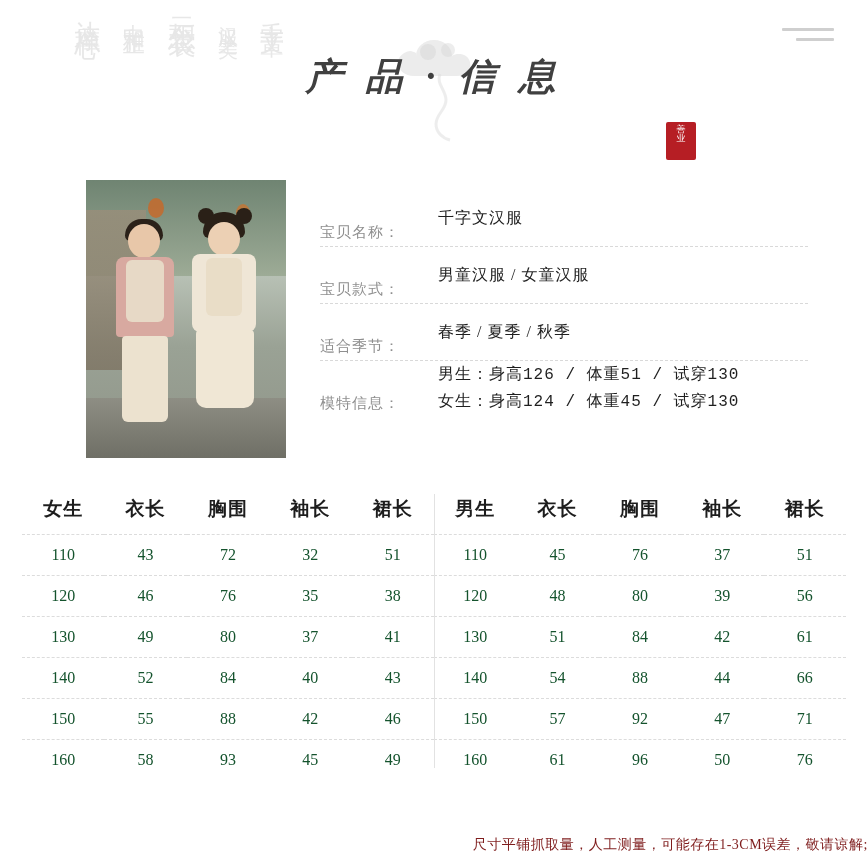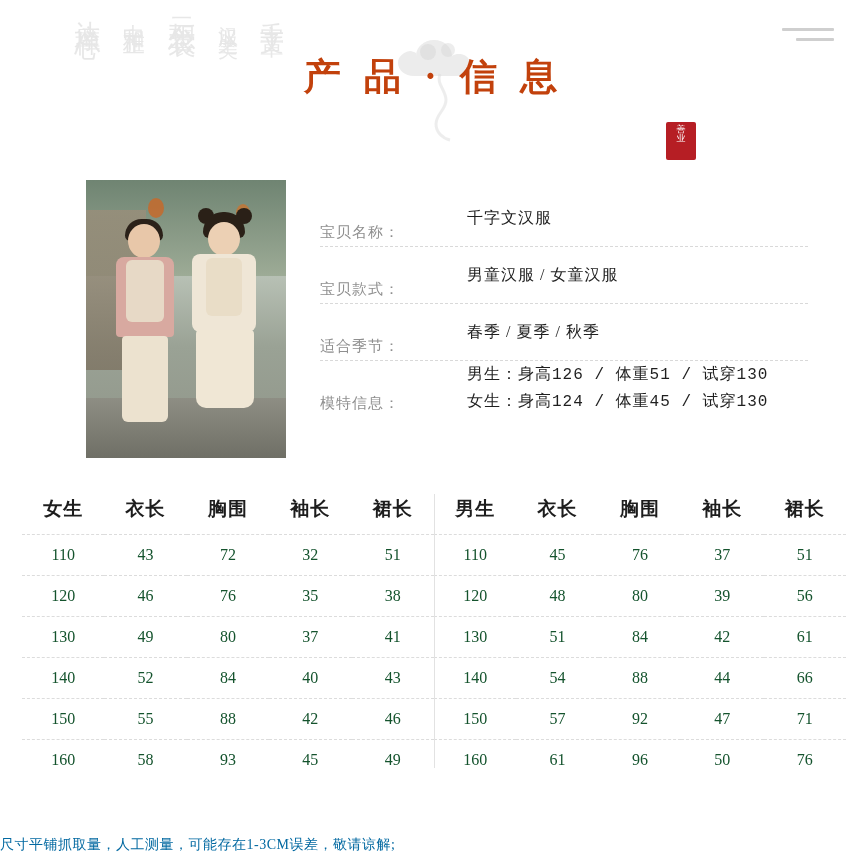--- a/index.html
+++ b/index.html
@@ -60,22 +60,23 @@
     transform: translateX(-58px);
     opacity: 0.35;
     pointer-events: none;
   }
   .title-text {
     position: relative;
     display: inline-block;
     font-family: "Liberation Serif", "DejaVu Serif", serif;
     font-size: 37px;
     letter-spacing: 7px;
-    color: #c2410c;
+    color: #404040;
     font-weight: bold;
+    font-style: italic;
   }
 
   .corner-lines {
     position: absolute;
     right: 34px;
     top: 28px;
     width: 52px;
   }
   .corner-lines div {
     height: 3px;
@@ -182,21 +183,20 @@
     letter-spacing: 1px;
     font-family: "Liberation Serif", serif;
     margin-top: 28px;
   }
   .info-value {
     font-size: 16px;
     color: #1f1f1f;
     letter-spacing: 1px;
     line-height: 1.7;
     font-family: "Liberation Serif", serif;
-    margin-left: 29px;
   }
   .info-value .sub { display: block; font-family: Liberation Mono, monospace; }
 
   
   .sizes {
     display: flex;
     padding: 18px 22px 0 22px;
     position: relative;
   }
   .sizes:after {
@@ -229,23 +229,23 @@
     padding: 11px 0;
     border-top: 1px dashed #dcdcdc;
     font-family: "Liberation Serif", serif;
   }
   .size-table tr:first-child td { border-top: 1px dashed #dcdcdc; }
 
   .footnote {
     position: absolute;
     left: 0; right: 0;
     bottom: 14px;
-    text-align: left;
+    text-align: right;
     font-size: 14px;
-    color: #0369a1;
+    color: #7f1d1d;
     letter-spacing: 0.5px;
     font-family: "Liberation Serif", serif;
   }
 </style>
 </head>
 <body>
 
 <div class="header">
 
   <div class="bg-calligraphy">

